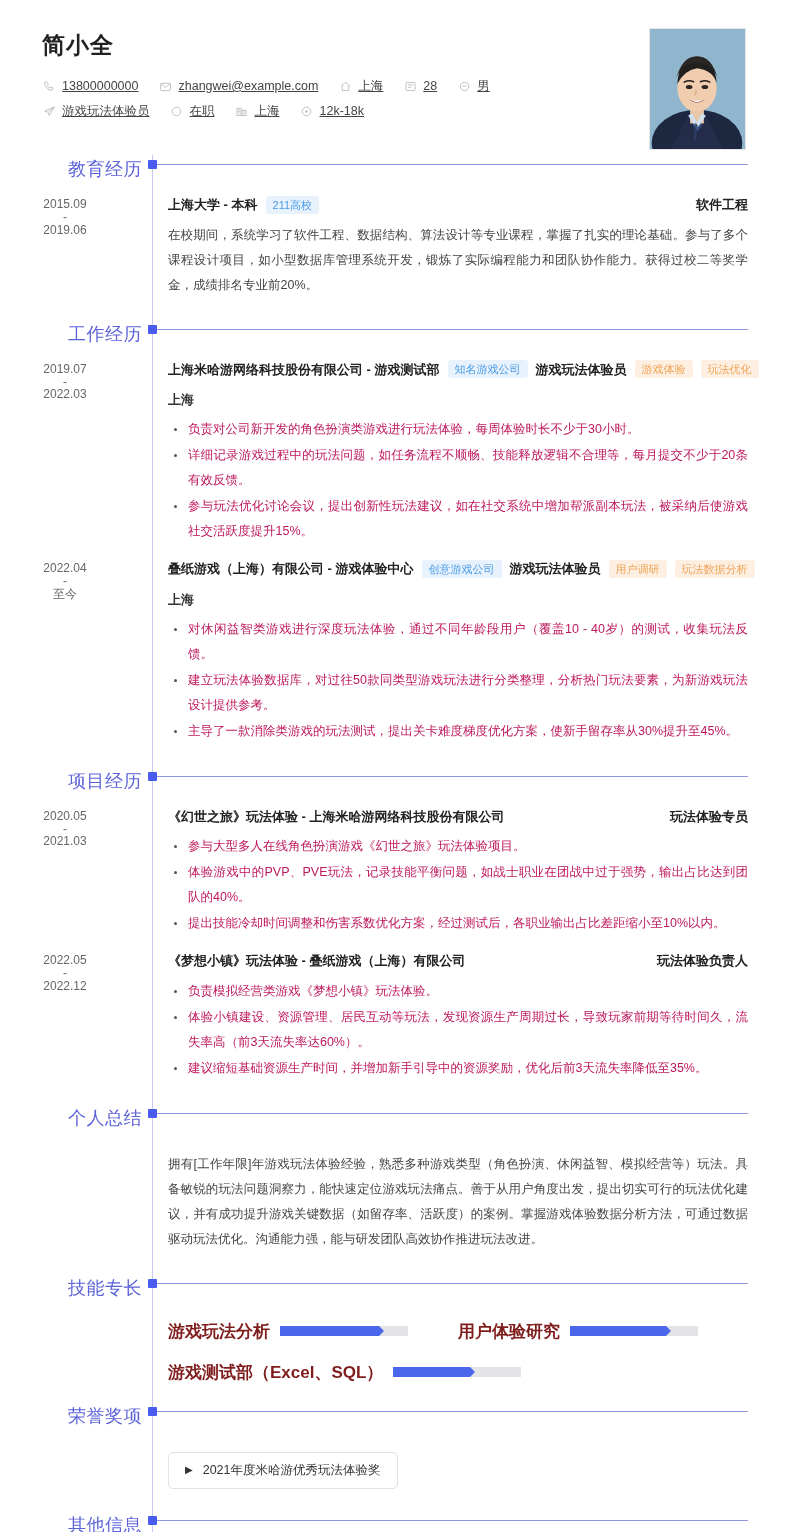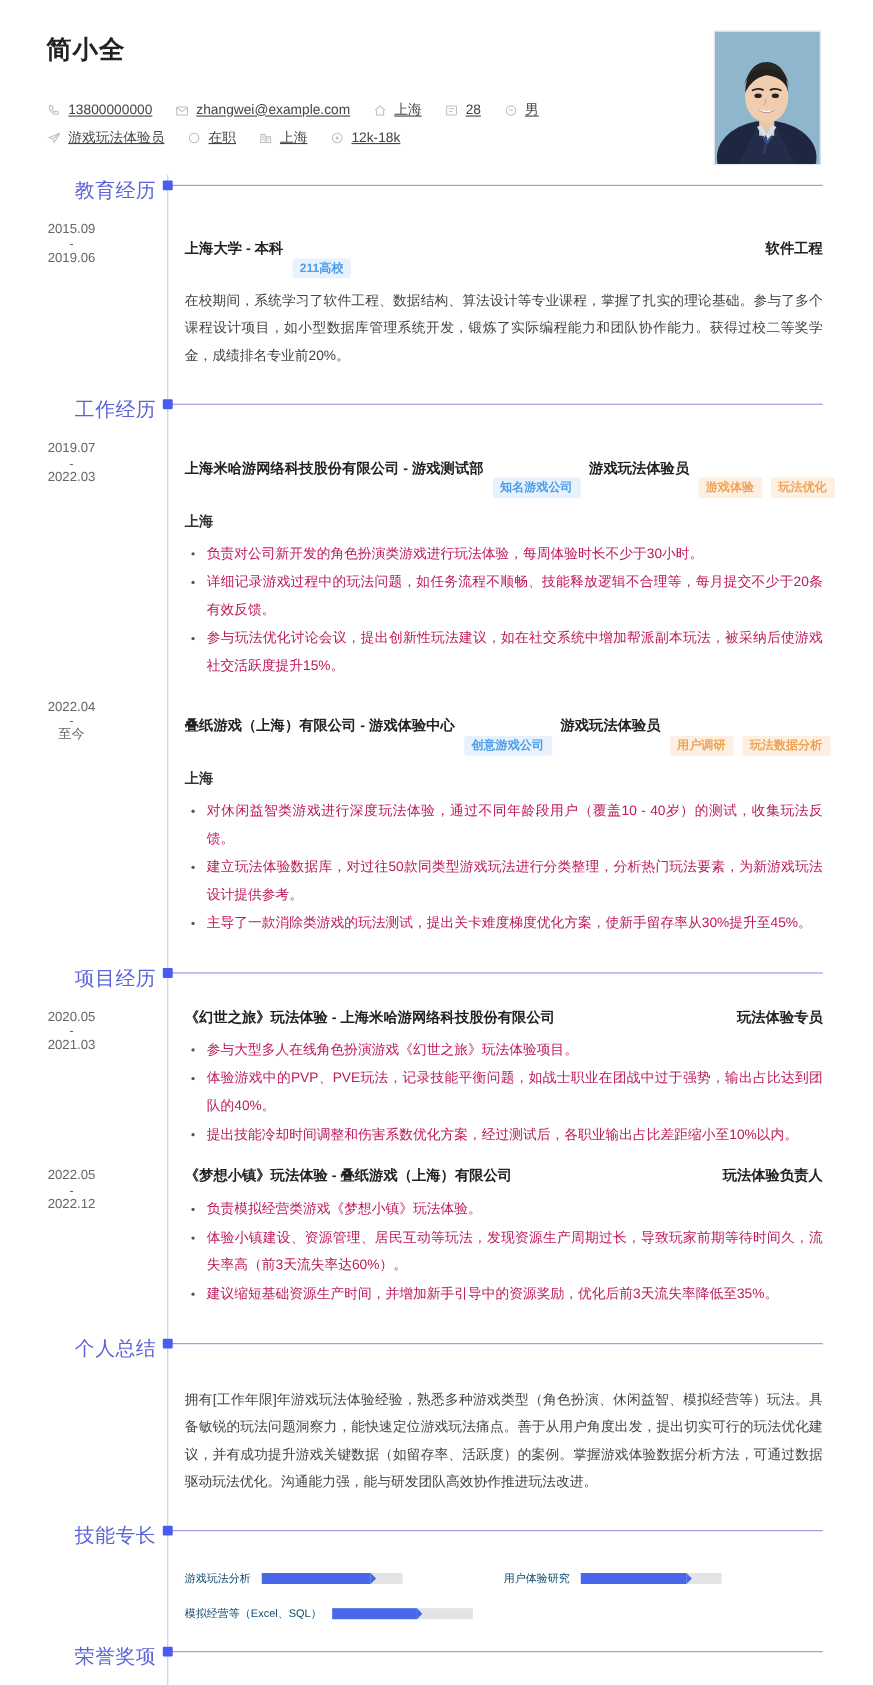--- a/index.html
+++ b/index.html
@@ -20,21 +20,21 @@
   .header {
     position: relative;
     padding: 24px 40px 16px 40px;
     min-height: 155px;
   }
   .name {
     font-size: 23px;
     font-weight: bold;
     color: #222222;
     letter-spacing: 1px;
-    margin: 6px 0 32px 2px;
+    margin: 6px 0 18px 2px;
   }
   .meta-row {
     display: flex;
     flex-wrap: wrap;
     align-items: center;
     margin: 0 0 11px 2px;
     font-size: 12.5px;
     color: #444444;
   }
   .meta-item {
@@ -162,27 +162,26 @@
   .role {
     font-size: 13px;
     font-weight: bold;
     color: #222222;
     margin-left: 8px;
     white-space: nowrap;
   }
   .tag {
     display: inline-block;
     font-size: 11px;
-    font-weight: bold;
+    font-weight: normal;
     padding: 2px 7px;
     border-radius: 3px;
     margin-left: 8px;
     line-height: 1.3;
     white-space: nowrap;
-    margin-top: 36px;
   }
   .tag.blue { background: #e8f2fd; color: #4a9de8; }
   .tag.orange { background: #fdf0e2; color: #f0a355; text-align: center; }
 
   .loc {
     font-size: 13px;
     font-weight: bold;
     color: #333333;
     margin-top: 12px;
   }
@@ -226,24 +225,25 @@
     flex-wrap: wrap;
     padding-top: 6px;
   }
   .skill {
     display: flex;
     align-items: center;
     width: 50%;
     margin-bottom: 18px;
   }
   .skill-name {
-    font-size: 10px;
-    color: #0c4a6e;
+    font-size: 17px;
+    color: #7f1d1d;
     white-space: nowrap;
     margin-right: 10px;
+    font-weight: bold;
   }
   .skill-bar {
     position: relative;
     width: 128px;
     height: 10px;
     background: #e4e4e6;
     flex: none;
   }
   .skill-fill {
     position: absolute;
@@ -561,21 +561,21 @@
               <span class="skill-fill" style="width: 77%;"></span>
             </span>
           </div>
           <div class="skill">
             <span class="skill-name">用户体验研究</span>
             <span class="skill-bar">
               <span class="skill-fill" style="width: 75%;"></span>
             </span>
           </div>
           <div class="skill">
-            <span class="skill-name">模拟经营等（Excel、SQL）</span>
+            <span class="skill-name">游戏测试部（Excel、SQL）</span>
             <span class="skill-bar">
               <span class="skill-fill" style="width: 60%;"></span>
             </span>
           </div>
         </div>
       </div>
     </div>
   </div>
 
   <div class="section">

